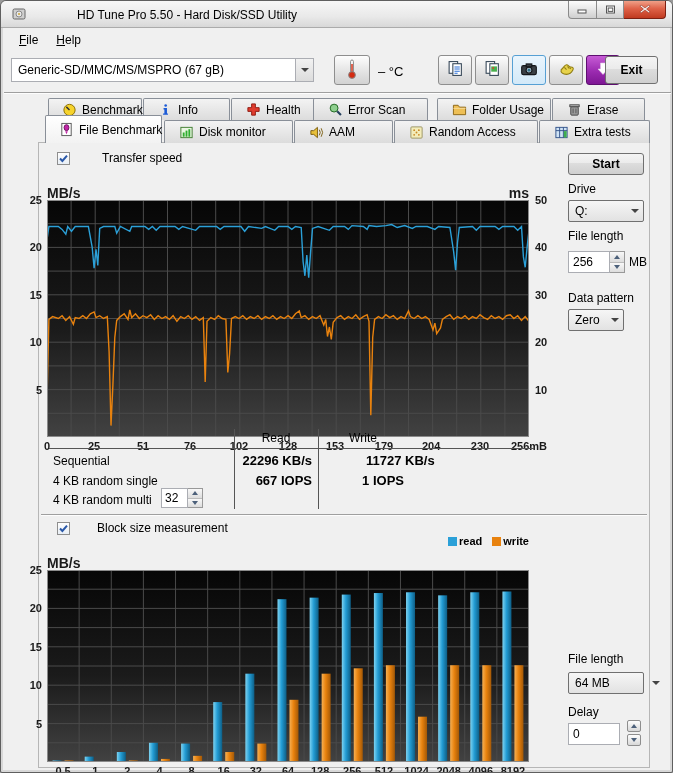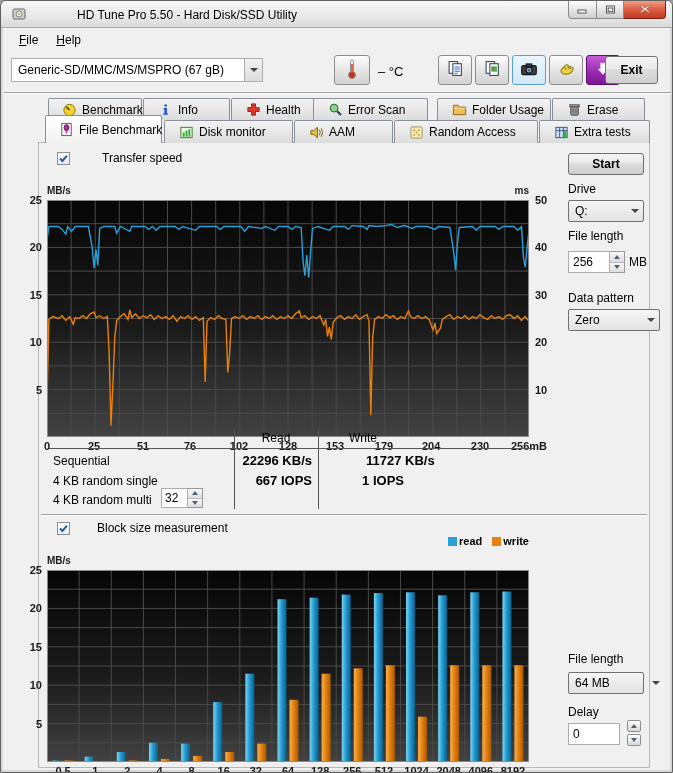--- a/index.html
+++ b/index.html
@@ -58,21 +58,21 @@
   .checkbox{display:flex;align-items:center;gap:6px;}
   .cb-box{width:13px;height:13px;border:1px solid #8e8e8e;background:linear-gradient(#fefefe,#e8eef5);
     display:flex;align-items:center;justify-content:center;}
   
   .chart{background:#a3a3a3;margin-top:16px;}
   .chart svg{display:block;}
   .ytick-l,.ytick-r,.xtick{position:absolute;font-size:11px;font-weight:700;color:#1a1a1a;white-space:nowrap;}
   .ytick-l{right:100%;padding-right:5px;transform:translateY(-50%);}
   .ytick-r{left:100%;padding-left:6px;transform:translateY(-50%);}
   .xtick{top:100%;margin-top:3px;transform:translateX(-50%);}
-  .axis-unit{position:absolute;font-size:10px;font-weight:700;color:#1a1a1a;}
+  .axis-unit{position:absolute;font-size:14px;font-weight:700;color:#1a1a1a;}
   .legend{display:flex;justify-content:flex-end;gap:10px;align-items:center;}
   .legend-item{display:flex;align-items:center;gap:2px;font-size:11px;font-weight:700;}
   .legend-swatch{width:9px;height:9px;}
   
   .res-label{white-space:nowrap;}
   .res-val{font-weight:700;font-size:13px;text-align:right;white-space:nowrap;}
   .vline{width:1px;background:#555;}
   .hline{height:1px;background:#555;}
   
   .field{border:1px solid #abadb3;background:#fff;height:22px;padding:0 4px;font:12px "Liberation Sans",sans-serif;}
@@ -120,21 +120,21 @@
         </div>
     </div>
   </div>
 
   <div class="abs menubar">
     <span class="menu-item">File</span>
     <span class="menu-item">Help</span>
   </div>
 
   <div>
-    <div class="abs combo-white" style="left:10px;top:57px;width:252px;">
+    <div class="abs combo-white" style="left:10px;top:57px;width:303px;">
       <span class="val">Generic-SD/MMC/MS/MSPRO (67 gB)</span>
       <span class="combo-arrow">
           <span class="tri-down"></span>
         </span>
     </div>
     <div class="abs toolbtn" style="left:333px;top:54px;width:36px;">
       <span><svg width="12" height="22" viewBox="0 0 12 22">
             <rect x="4.6" y="2" width="2.8" height="13" rx="1.4" fill="#fff" stroke="#888"></rect>
             <rect x="5.3" y="6" width="1.4" height="9" fill="#d42a10"></rect>
             <circle cx="6" cy="17" r="3.4" fill="#d42a10" stroke="#888"></circle>
@@ -537,21 +537,21 @@
           <div>
             <span class="tri-up-s"></span>
           </div>
           <div>
             <span class="tri-down-s"></span>
           </div>
         </span>
       <span style="margin-left:4px;">MB</span>
     </div>
     <div class="abs panel-label" style="left:567px;top:290px;">Data pattern</div>
-    <div class="abs dropdown" style="left:567px;top:308px;width:92px;">
+    <div class="abs dropdown" style="left:567px;top:308px;width:56px;">
       <span class="val">Zero</span>
       <span class="arr">
           <span class="tri-down"></span>
         </span>
     </div>
 
     <div class="abs panel-label" style="left:567px;top:651px;">File length</div>
     <div class="abs dropdown" style="left:567px;top:671px;width:76px;gap:36px;">
       <span class="val">64 MB</span>
       <span class="arr">

